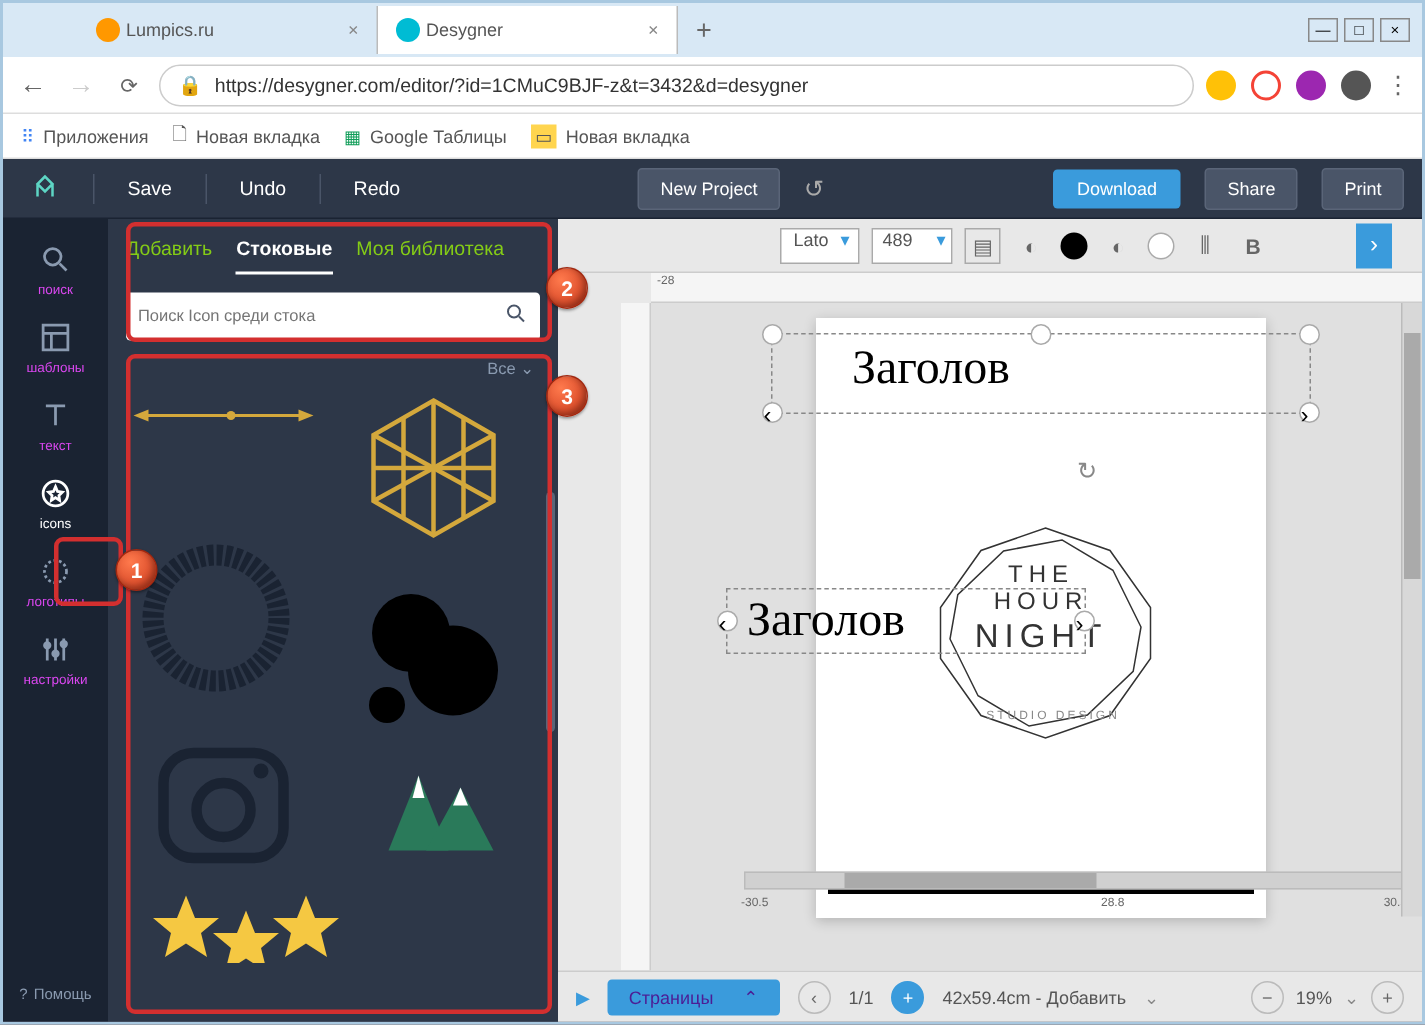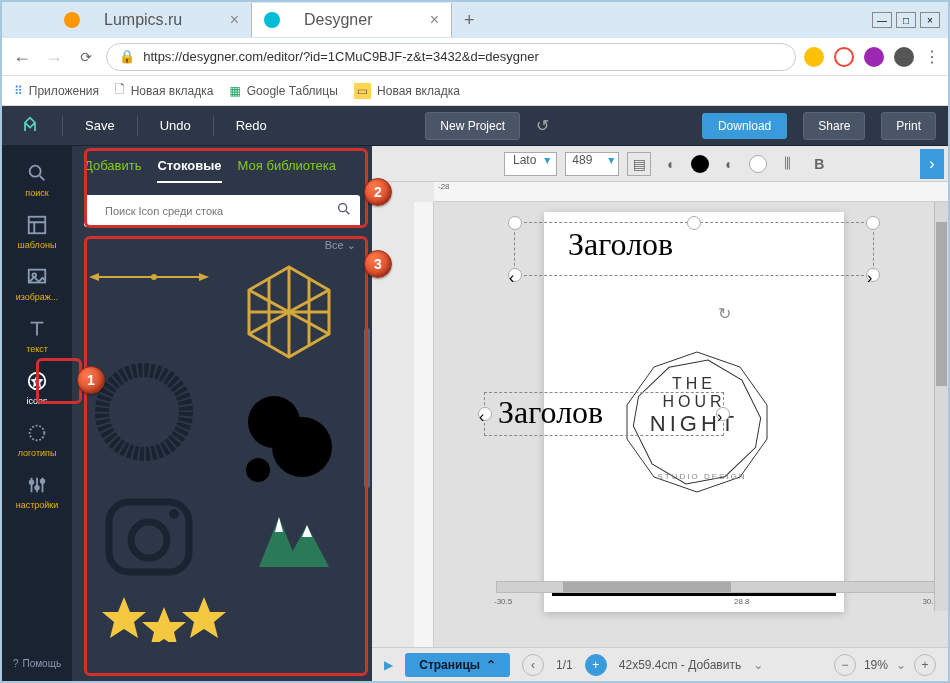--- a/index.html
+++ b/index.html
@@ -1,21 +1,21 @@
 <!DOCTYPE html>
 <html><head>
 <meta charset="utf-8">
 <style>
 * { box-sizing: border-box; margin: 0; padding: 0; font-family: Arial, sans-serif; }
 body { width: 950px; height: 683px; background: #fff; overflow: hidden; }
 
 
 .browser-frame { border: 2px solid #a8c8e0; width: 100%; height: 100%; display: flex; flex-direction: column; }
 .tab-bar { height: 36px; background: #d8e8f5; display: flex; align-items: center; padding-left: 50px; gap: 0; }
-.tab { display: flex; align-items: center; gap: 24px; padding: 8px 12px; font-size: 16px; color: #555; border-right: 1px solid #bbb; min-width: 200px; position: relative; }
+.tab { display: flex; align-items: center; gap: 4px; padding: 8px 12px; font-size: 12px; color: #555; border-right: 1px solid #bbb; min-width: 200px; position: relative; }
 .tab.active { background: #ffffff; }
 .tab .favicon { width: 16px; height: 16px; border-radius: 50%; }
 .tab .close { margin-left: auto; cursor: pointer; color: #888; }
 .newtab { padding: 0 12px; font-size: 18px; color: #666; cursor: pointer; }
 .window-controls { margin-left: auto; display: flex; gap: 4px; padding-right: 8px; }
 .window-controls span { width: 20px; height: 16px; border: 1px solid #888; font-size: 10px; display: flex; align-items: center; justify-content: center; cursor: pointer; }
 
 .addr-bar { height: 38px; background: #fff; border-bottom: 1px solid #ddd; display: flex; align-items: center; padding: 0 8px; gap: 8px; }
 .nav-arrow { font-size: 18px; color: #666; width: 24px; text-align: center; cursor: pointer; }
 .reload { font-size: 14px; color: #666; width: 24px; text-align: center; cursor: pointer; }
@@ -36,47 +36,47 @@
 .hdr-divider { width: 1px; height: 20px; background: #4a5568; }
 .hdr-spacer { flex: 1; }
 .hdr-btn-primary { background: #4a5568; border: 1px solid #5a6578; border-radius: 3px; padding: 6px 14px; font-size: 12px; color: #fff; cursor: pointer; }
 .hdr-btn-download { background: #3a9bdc; border-radius: 3px; padding: 6px 16px; font-size: 12px; color: #fff; cursor: pointer; }
 .restore-icon { color: #aaa; font-size: 16px; cursor: pointer; }
 
 .app-body { flex: 1; display: flex; background: #2d3748; }
 
 
 .sidebar { width: 70px; background: #1a2332; display: flex; flex-direction: column; align-items: center; padding-top: 8px; }
-.sb-item { width: 100%; display: flex; flex-direction: column; align-items: center; padding: 8px 0; color: #eab308; cursor: pointer; gap: 4px; }
+.sb-item { width: 100%; display: flex; flex-direction: column; align-items: center; padding: 8px 0; color: #d946ef; cursor: pointer; gap: 4px; }
 .sb-item.active { color: #fff; }
 .sb-item .sb-lbl { font-size: 9px; }
 .sb-item svg { width: 22px; height: 22px; }
 .sb-help { margin-top: auto; padding: 12px 0; color: #8a9ab0; font-size: 10px; cursor: pointer; display: flex; align-items: center; gap: 4px; }
 
 
 .icons-panel { width: 300px; background: #2d3748; position: relative; display: flex; flex-direction: column; }
 .panel-tabs { display: flex; padding: 12px 12px 0; gap: 16px; }
 .panel-tab { color: #84cc16; font-size: 13px; cursor: pointer; padding-bottom: 8px; }
 .panel-tab.active { color: #fff; border-bottom: 2px solid #fff; font-weight: bold; }
 .search-box { margin: 12px; background: #fff; border-radius: 3px; height: 32px; display: flex; align-items: center; padding: 0 8px; }
-.search-box input { flex: 1; border: none; outline: none; font-size: 11px; color: #666; margin-left: 13px; }
+.search-box input { flex: 1; border: none; outline: none; font-size: 11px; color: #666; }
 .search-box .search-ico { color: #4a5568; cursor: pointer; }
 .filter-row { display: flex; justify-content: flex-end; padding: 0 16px 6px; }
 .filter-all { color: #8a9ab0; font-size: 11px; cursor: pointer; }
 .icons-grid { flex: 1; padding: 4px 12px; overflow: hidden; position: relative; }
 .icons-grid svg { display: block; }
 .scrollbar { position: absolute; right: 2px; top: 70px; width: 6px; height: 160px; background: #5a6578; border-radius: 3px; }
 
 
 .red-box { position: absolute; border: 3px solid #d32f2f; border-radius: 6px; pointer-events: none; z-index: 100; }
 .callout { position: absolute; width: 28px; height: 28px; border-radius: 50%; background: radial-gradient(circle at 35% 30%, #ff7a4d, #c73418); color: #fff; display: flex; align-items: center; justify-content: center; font-weight: bold; font-size: 14px; z-index: 101; border: 1px solid #a02810; box-shadow: inset -2px -2px 4px rgba(0,0,0,0.3), 0 1px 2px rgba(0,0,0,0.4); }
 
 
 .canvas-area { flex: 1; display: flex; flex-direction: column; background: #e8e8e8; position: relative; }
-.toolbar { height: 36px; background: #e8e8e8; border-bottom: 1px solid #ccc; display: flex; align-items: center; padding: 0 4px; gap: 8px; }
+.toolbar { height: 36px; background: #e8e8e8; border-bottom: 1px solid #ccc; display: flex; align-items: center; padding: 0 20px; gap: 8px; }
 .font-select { border: 1px solid #aaa; background: #fff; height: 24px; padding: 0 20px 0 8px; font-size: 12px; color: #555; cursor: pointer; position: relative; }
 .font-select::after { content: "▾"; position: absolute; right: 6px; color: #3a9bdc; }
 .size-select { border: 1px solid #aaa; background: #fff; height: 24px; width: 54px; padding: 0 16px 0 6px; font-size: 12px; color: #555; cursor: pointer; position: relative; }
 .size-select::after { content: "▾"; position: absolute; right: 4px; color: #3a9bdc; }
 .tb-ico { width: 24px; height: 24px; display: flex; align-items: center; justify-content: center; font-size: 14px; color: #666; cursor: pointer; border: 1px solid transparent; }
 .tb-ico.framed { border: 1px solid #aaa; }
 .tb-color { width: 18px; height: 18px; border-radius: 50%; cursor: pointer; }
 .tb-next { margin-left: auto; background: #3a9bdc; color: #fff; width: 24px; height: 30px; display: flex; align-items: center; justify-content: center; cursor: pointer; }
 
 .ruler-h { height: 20px; background: #f5f5f5; border-bottom: 1px solid #ccc; margin-left: 62px; position: relative; font-size: 8px; color: #666; }
@@ -94,21 +94,21 @@
 .rotate-handle { position: absolute; font-size: 16px; color: #888; }
 .page-black-bar { position: absolute; left: 8px; right: 8px; bottom: 16px; height: 10px; background: #000; }
 .ruler-bottom { position: absolute; left: 60px; right: 0; bottom: 34px; height: 16px; font-size: 8px; color: #666; }
 .ruler-bottom span { position: absolute; text-align: center; }
 .scrollbar-h { position: absolute; left: 62px; right: 8px; bottom: 54px; height: 12px; background: #d0d0d0; border: 1px solid #bbb; }
 .scrollbar-h .thumb { position: absolute; left: 15%; width: 38%; top: 0; bottom: 0; background: #aaa; }
 .scrollbar-vv { position: absolute; right: 0; top: 56px; bottom: 70px; width: 14px; background: #d8d8d8; border-left: 1px solid #bbb; }
 .scrollbar-vv .thumb { position: absolute; top: 5%; height: 40%; left: 1px; right: 1px; background: #aaa; }
 
 .bottom-bar { height: 34px; background: #e8e8e8; border-top: 1px solid #ccc; display: flex; align-items: center; padding: 0 12px; gap: 12px; font-size: 12px; color: #555; }
-.pages-btn { background: #3a9bdc; color: #0f172a; padding: 5px 14px; border-radius: 3px; cursor: pointer; font-size: 12px; display: flex; align-items: center; gap: 6px; font-weight: bold; }
+.pages-btn { background: #3a9bdc; color: #4c1d95; padding: 5px 14px; border-radius: 3px; cursor: pointer; font-size: 12px; display: flex; align-items: center; gap: 20px; }
 .bb-ico { width: 22px; height: 22px; border: 1px solid #bbb; border-radius: 50%; display: flex; align-items: center; justify-content: center; cursor: pointer; font-size: 12px; color: #666; }
 .zoom-group { margin-left: auto; display: flex; align-items: center; gap: 8px; }
 </style>
 </head>
 <body>
 
 <div class="browser-frame">
 
   <div class="tab-bar">
     <div class="tab">
@@ -199,28 +199,20 @@
         </div>
         <div class="sb-item">
           <svg viewBox="0 0 24 24" fill="none" stroke="#8a9ab0" stroke-width="2">
               <rect x="3" y="3" width="18" height="18"></rect>
               <path d="M3 9 H21 M9 9 V21"></path>
             </svg>
           <span class="sb-lbl">шаблоны</span>
         </div>
         <div class="sb-item">
           <svg viewBox="0 0 24 24" fill="none" stroke="#8a9ab0" stroke-width="2">
-              <rect x="3" y="4" width="18" height="14"></rect>
-              <circle cx="9" cy="10" r="2"></circle>
-              <path d="M3 18 L9 12 L14 17 L18 13 L21 16"></path>
-            </svg>
-          <span class="sb-lbl">изображ...</span>
-        </div>
-        <div class="sb-item">
-          <svg viewBox="0 0 24 24" fill="none" stroke="#8a9ab0" stroke-width="2">
               <path d="M5 5 H19 M12 5 V19"></path>
             </svg>
           <span class="sb-lbl">текст</span>
         </div>
         <div class="sb-item active">
           <svg viewBox="0 0 24 24" fill="none" stroke="#fff" stroke-width="2">
               <circle cx="12" cy="12" r="9"></circle>
               <path d="M12 7 L13.5 10.5 L17 11 L14.5 13.5 L15 17 L12 15 L9 17 L9.5 13.5 L7 11 L10.5 10.5 Z"></path>
             </svg>
           <span class="sb-lbl">icons</span>

